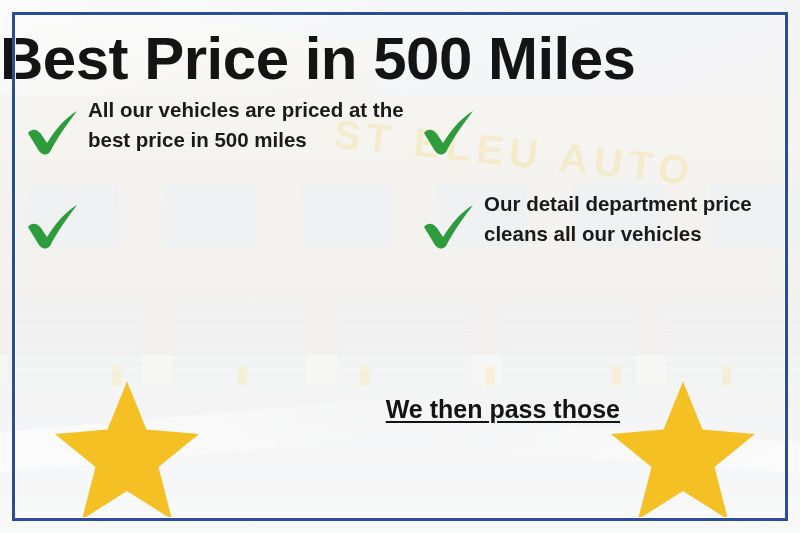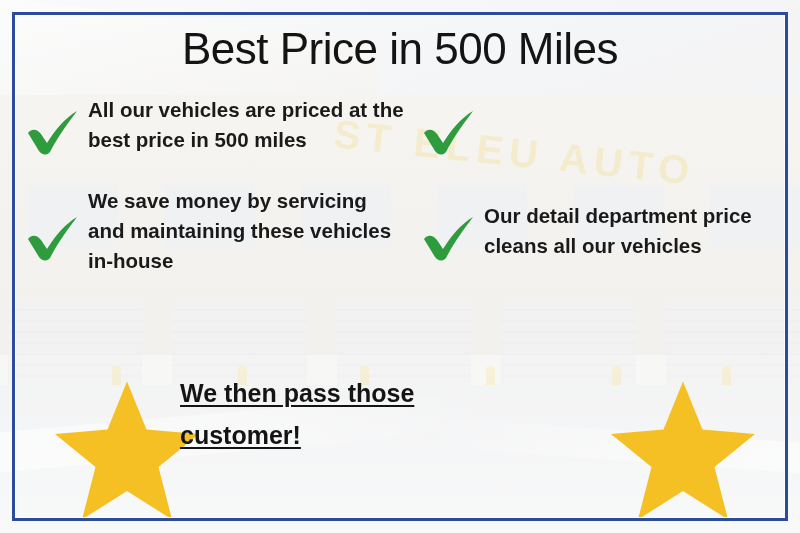--- a/index.html
+++ b/index.html
@@ -151,23 +151,23 @@
   
   .content {
     position: absolute;
     inset: 0;
   }
 
   .title {
     position: absolute;
     left: 0; right: 0;
     top: 24px;
-    text-align: center;
-    font-size: 44px;
-    font-weight: normal;
+    text-align: left;
+    font-size: 60px;
+    font-weight: bold;
     color: #141414;
     letter-spacing: -0.5px;
     font-family: "Liberation Sans", sans-serif;
   }
 
   
   .bullets {
     position: absolute;
     left: 24px; right: 16px;
     top: 92px;
@@ -199,22 +199,22 @@
     color: #1a1a1a;
     max-width: 320px;
     font-family: "Liberation Sans", sans-serif;
   }
   .bullet.col-right .bullet-text { max-width: 310px; }
 
   
   .footer {
     position: absolute;
     left: 180px; right: 180px;
-    top: 372px;
-    text-align: left;
+    top: 388px;
+    text-align: right;
     font-size: 25px;
     font-weight: bold;
     line-height: 42px;
     color: #141414;
     text-decoration: underline;
     text-decoration-thickness: 2px;
     text-underline-offset: 3px;
     font-family: "Liberation Sans", sans-serif;
   }
 
@@ -292,21 +292,20 @@
           </svg>
         </span>
       </div>
 
       <div class="bullet col-left row-2">
         <span class="check">
           <svg viewBox="0 0 58 52" xmlns="http://www.w3.org/2000/svg">
             <path d="M4 27 C8 22, 13 23, 17 28 L23 37 C31 24, 41 12, 53 5 C44 17, 33 32, 26 46 C22 50, 18 49, 15 45 Z" fill="#2e9b3c"></path>
           </svg>
         </span>
-        <span class="bullet-text">We save money by servicing and maintaining these vehicles in-house</span>
       </div>
 
       <div class="bullet col-right row-2">
         <span class="check">
           <svg viewBox="0 0 58 52" xmlns="http://www.w3.org/2000/svg">
             <path d="M4 27 C8 22, 13 23, 17 28 L23 37 C31 24, 41 12, 53 5 C44 17, 33 32, 26 46 C22 50, 18 49, 15 45 Z" fill="#2e9b3c"></path>
           </svg>
         </span>
         <span class="bullet-text">Our detail department price cleans all our vehicles</span>
       </div>
@@ -319,20 +318,19 @@
       </svg>
     </div>
     <div class="star star-right">
       <svg viewBox="0 0 100 96" xmlns="http://www.w3.org/2000/svg">
         <path d="M50 2 L63 34 L98 37 L71 59 L80 94 L50 75 L20 94 L29 59 L2 37 L37 34 Z" fill="#f5c024"></path>
       </svg>
     </div>
 
     <div class="footer">
       <div>We then pass those</div>
-      <div>customer!</div>
     </div>
 
   </div>
 
   <div class="frame"></div>
 
 </div>
 
 </body></html>

